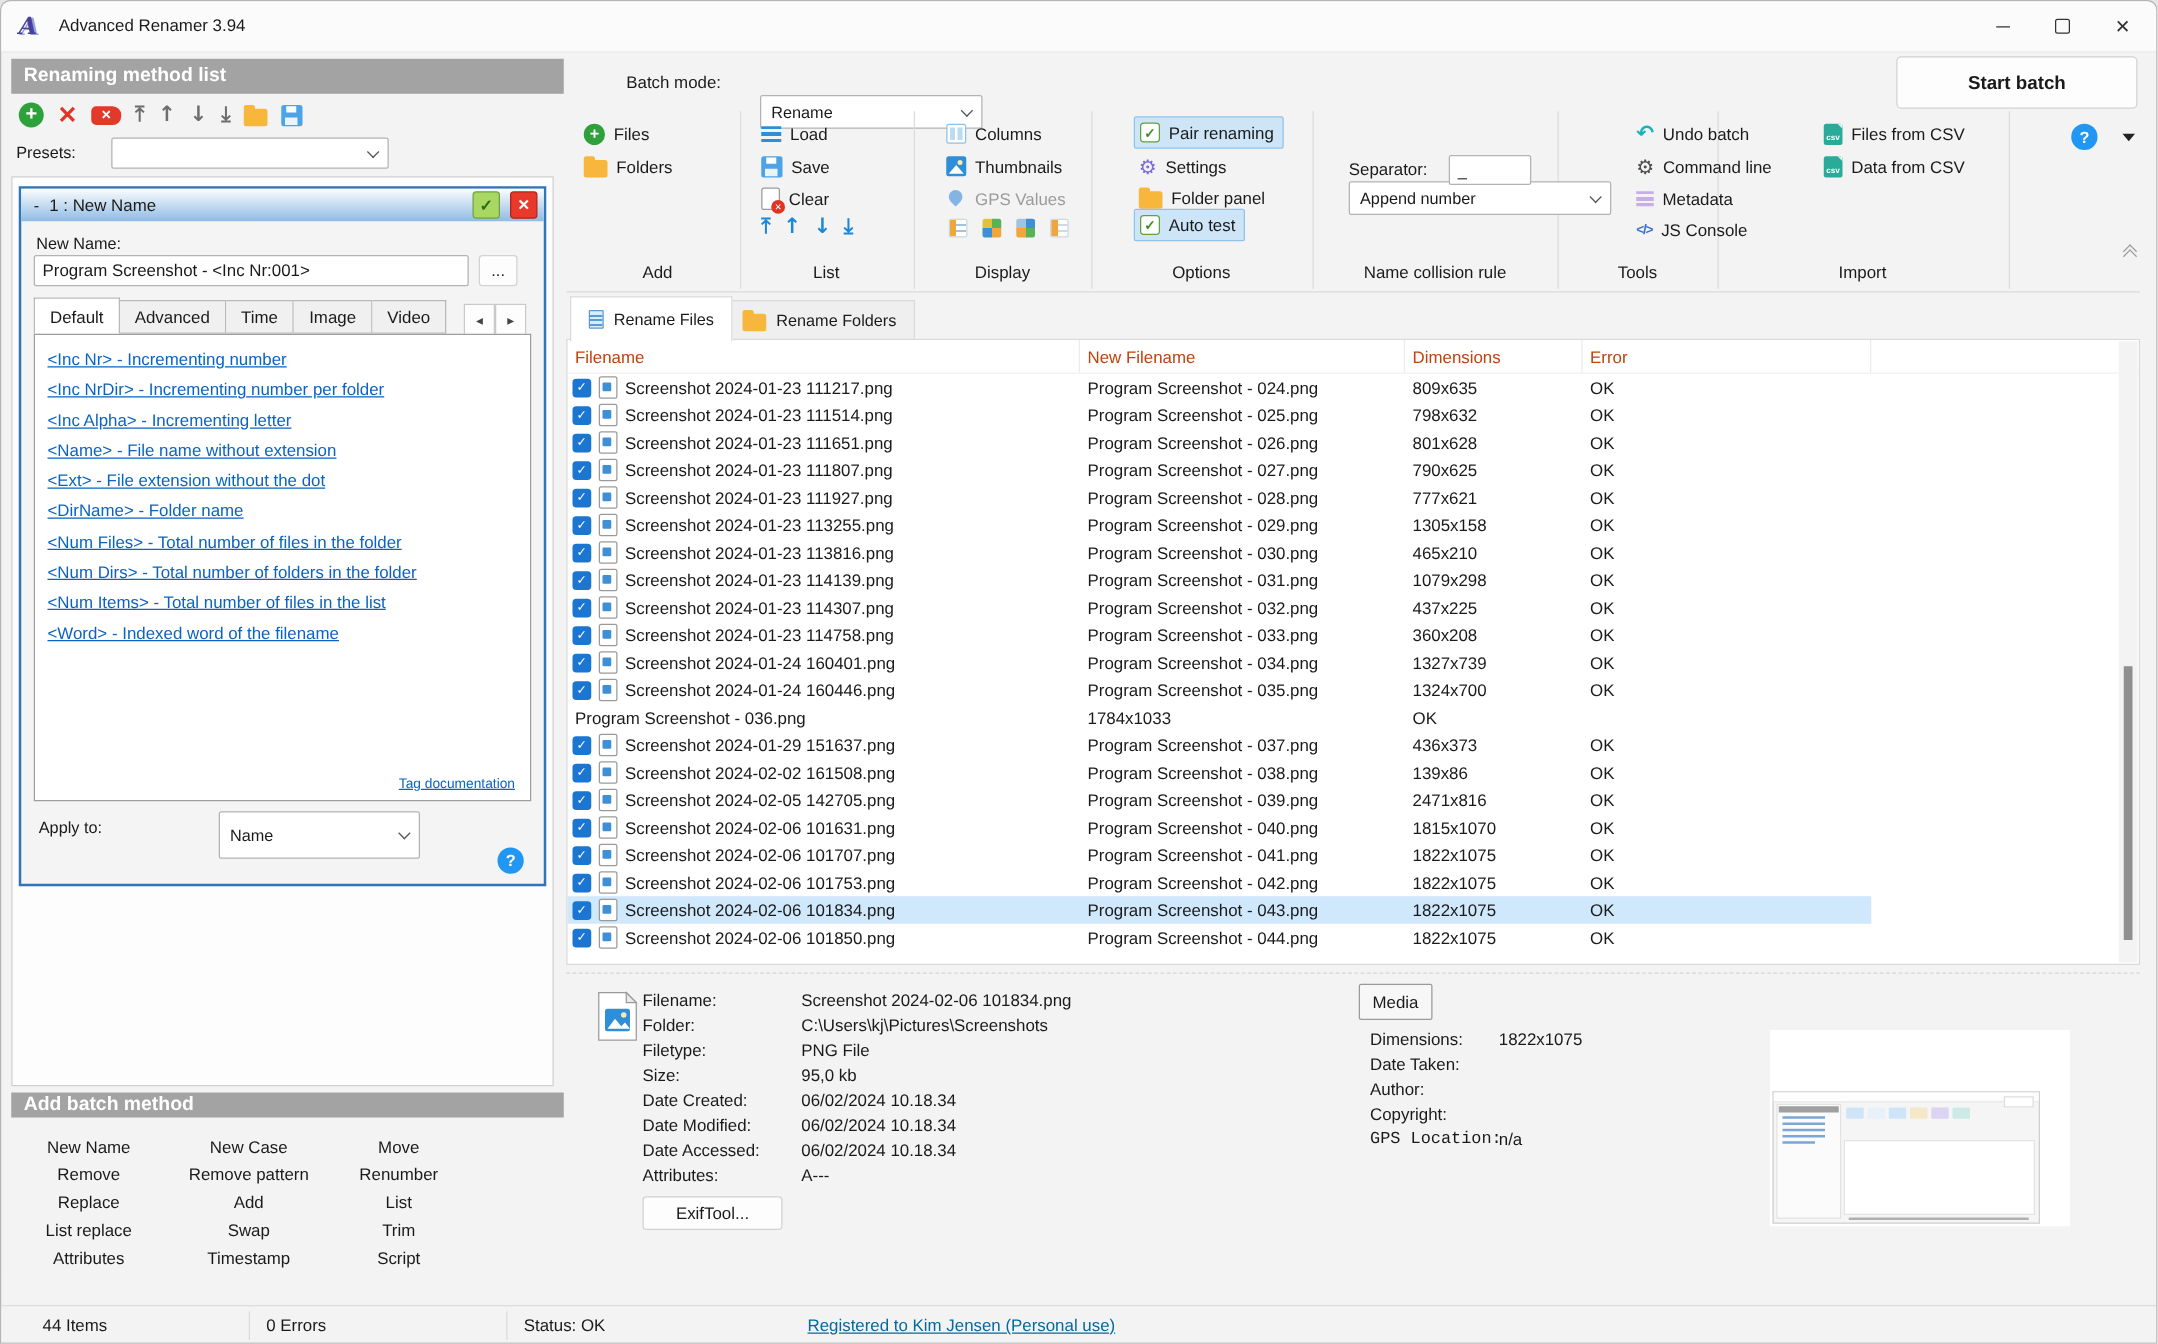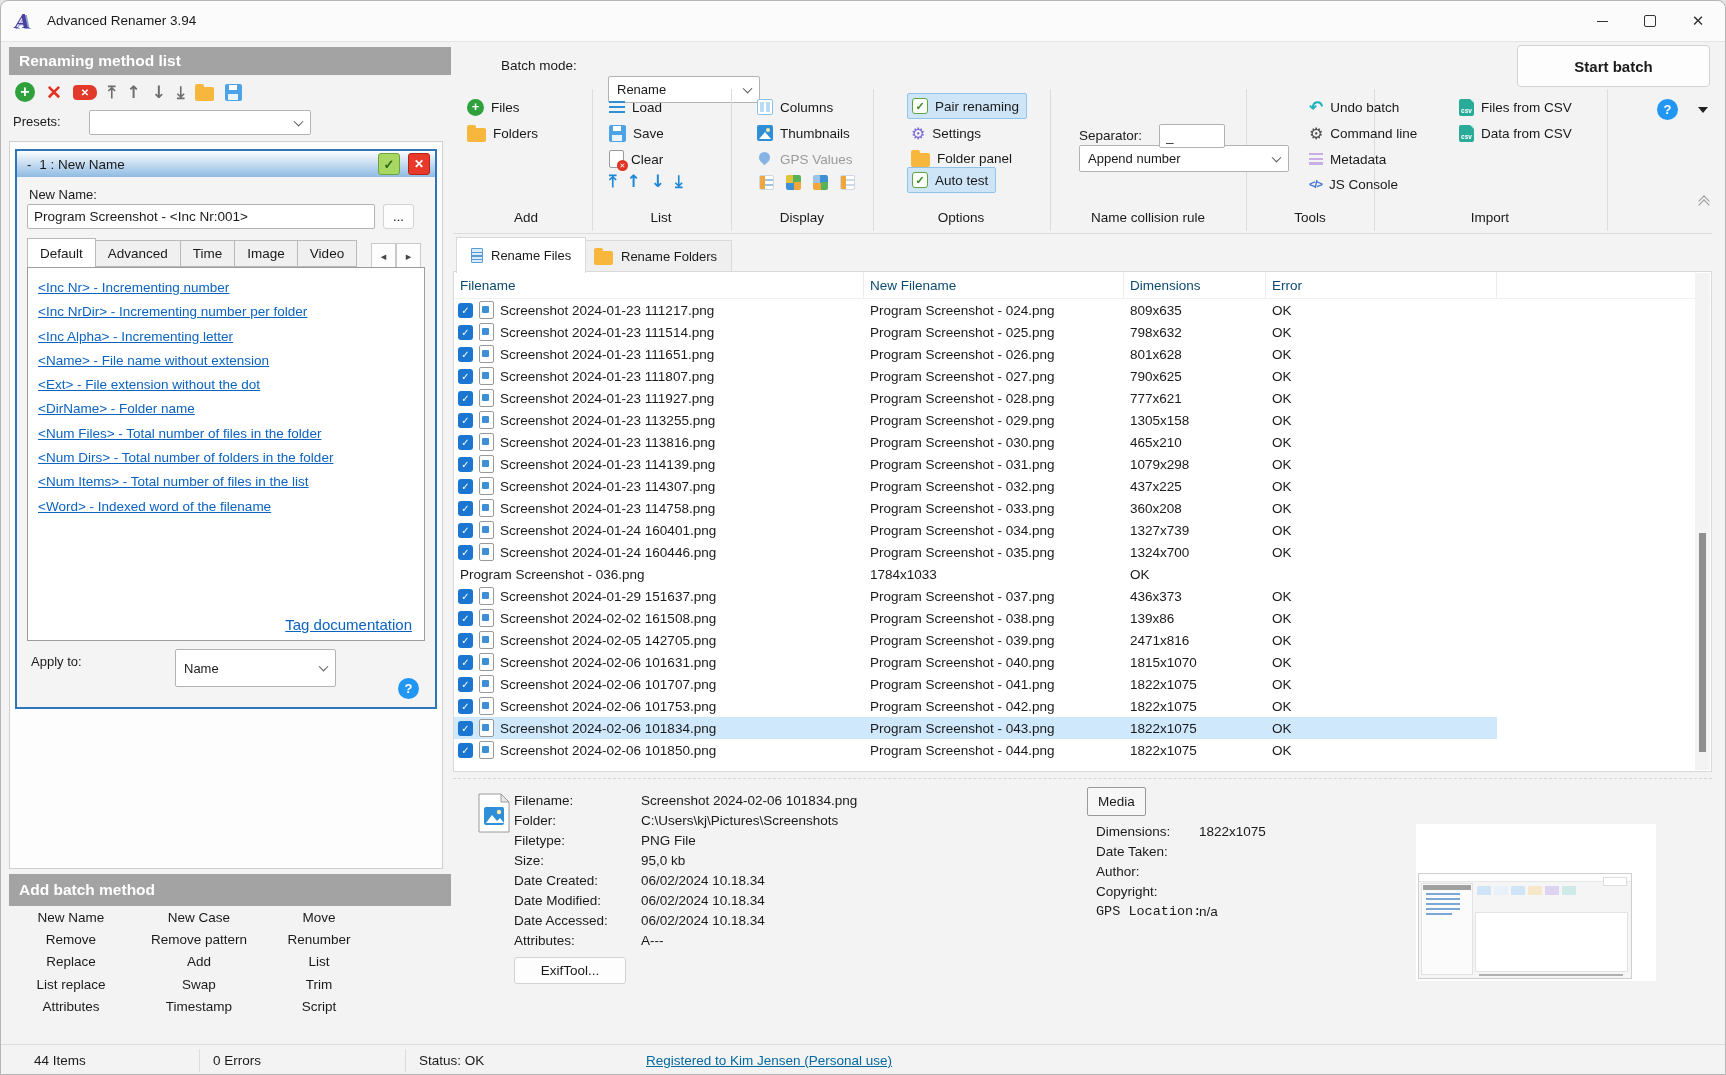--- a/index.html
+++ b/index.html
@@ -44,21 +44,21 @@
   .bt-del{width:20px;height:20px;background:#e8392b;border:1px solid #b02418;border-radius:3px;color:#fff;font-weight:bold;font-size:12px;display:flex;align-items:center;justify-content:center;}
   .tabs{left:10px;top:88px;display:flex;align-items:flex-end;height:28px;}
   .tab{height:25px;display:flex;align-items:center;padding:0 12px;background:#f0f0f0;border:1px solid #b9b9b9;border-left:none;font-size:13.5px;cursor:pointer;}
   .tab:first-child{border-left:1px solid #b9b9b9;}
   .tab.on{background:#fff;height:28px;border-bottom:none;font-size:13.5px;}
   .tabarrows{position:absolute;right:14px;top:2px;display:flex;}
   .tabarr{width:23px;height:24px;background:#fdfdfd;border:1px solid #c9c9c9;display:flex;align-items:center;justify-content:center;font-family:"DejaVu Sans",sans-serif;font-size:11px;color:#444;}
   .tagbox{left:10px;top:116px;width:398px;height:374px;background:#fff;border:1px solid #9d9d9d;box-sizing:border-box;position:absolute;}
   .taglist{position:absolute;left:10px;top:8px;display:flex;flex-direction:column;gap:0;}
   .taglist a{display:block;height:24.3px;line-height:24.3px;font-size:13.5px;white-space:nowrap;}
-  .tagdoc{position:absolute;right:12px;bottom:7px;font-size:15px;}
+  .tagdoc{position:absolute;right:12px;bottom:7px;font-size:11px;}
   .qmark{width:21px;height:21px;border-radius:50%;background:#2196f3;color:#fff;font-weight:bold;font-size:13px;display:flex;align-items:center;justify-content:center;}
   
   .abm-grid{left:10px;top:905px;width:372px;display:grid;grid-template-columns:120px 136px 104px;grid-auto-rows:22.4px;}
   .abm-grid span{display:flex;align-items:center;justify-content:center;font-size:13.5px;cursor:pointer;}
   
   .startbatch{left:1516px;top:44px;width:193px;height:42px;font-weight:bold;font-size:15px;}
   .rgl{top:206px;height:20px;display:flex;align-items:center;justify-content:center;font-size:13.5px;}
   .ritem{display:flex;align-items:center;gap:7px;height:22px;position:absolute;cursor:pointer;white-space:nowrap;}
   .ritem .lb{font-size:13.5px;}
   .dis .lb{color:#9b9b9b;}
@@ -88,21 +88,21 @@
   .ic-csv::before{content:"";position:absolute;right:0;top:0;border-top:4px solid #d9f2ee;border-left:4px solid transparent;}
   .ddown{width:0;height:0;border-left:5px solid transparent;border-right:5px solid transparent;border-top:6px solid #222;}
   .chup{width:7px;height:7px;border-left:1.6px solid #9a9a9a;border-top:1.6px solid #9a9a9a;transform:rotate(45deg);}
   
   .ftab{display:flex;align-items:center;gap:8px;padding:0 14px;box-sizing:border-box;cursor:pointer;}
   .ftab.on{left:455px;top:236px;height:36px;background:#fff;border:1px solid #d9d9d9;border-bottom:none;z-index:3;}
   .ftab.off{left:578px;top:239px;height:32px;background:#efefef;border:1px solid #d9d9d9;}
   .ic-docb{width:12px;height:15px;background:#d9ecfa;border:1px solid #5b9bd5;border-radius:1px;box-sizing:border-box;background-image:linear-gradient(transparent 0 3px,#5b9bd5 3px 4.5px,transparent 4.5px 6.5px,#5b9bd5 6.5px 8px,transparent 8px 10px,#5b9bd5 10px 11.5px,transparent 11.5px);}
   .tablebox{left:452px;top:270px;width:1259px;height:501px;background:#fff;border:1px solid #d9d9d9;box-sizing:border-box;z-index:2;}
   .thead{display:grid;grid-template-columns:410px 260px 142px 231px 1fr;height:26px;border-bottom:1px solid #f0f0f0;}
-  .thead div{display:flex;align-items:center;padding-left:6px;border-right:1px solid #ececec;font-size:13.5px;color:#0c4a6e;cursor:pointer;}
+  .thead div{display:flex;align-items:center;padding-left:6px;border-right:1px solid #ececec;font-size:13.5px;color:#c2410c;cursor:pointer;}
   .thead div:last-child{border-right:none;}
   .trow{display:grid;grid-template-columns:410px 260px 142px 231px;width:1043px;height:22px;font-size:13.5px;cursor:default;}
   .trow.selected{background:#cfe8fb;}
   .trow .c1{display:flex;align-items:center;gap:6px;padding-left:4px;overflow:hidden;}
   .trow .c{display:flex;align-items:center;padding-left:6px;}
   .cbx{width:15px;height:15px;background:#1b76d2;border-radius:3px;color:#fff;font-size:10px;display:flex;align-items:center;justify-content:center;flex:none;}
   .cbx::after{content:"✓";}
   .fdoc{width:13px;height:16px;background:#fff;border:1px solid #9a9a9a;border-radius:2px;position:relative;flex:none;}
   .fdoc::after{content:"";position:absolute;left:2px;top:4px;width:7px;height:7px;background:#3f8fd6;border-radius:1px;}
   .sbtrack{position:absolute;right:1px;top:1px;bottom:1px;width:15px;background:#f3f3f3;}
@@ -209,42 +209,42 @@
       <a class="lnk tagdoc">Tag documentation</a>
     </div>
     <span class="abs" style="left:14px;top:503px;">Apply to:</span>
     <div class="abs sel" style="left:158px;top:498px;width:161px;height:38px;">
         <span>Name</span>
         <span class="chev"></span>
       </div>
     <div class="abs qmark" style="right:16px;bottom:8px;">?</div>
   </div>
 
-  <div class="abs ghdr" style="left:8px;top:873px;width:432px;height:32px;text-align:right;">Add batch method</div>
+  <div class="abs ghdr" style="left:8px;top:873px;width:432px;height:20px;text-align:right;">Add batch method</div>
   <div class="abs abm-grid">
 
   <span>New Name</span>
       <span>New Case</span>
       <span>Move</span>
       <span>Remove</span>
       <span>Remove pattern</span>
       <span>Renumber</span>
       <span>Replace</span>
       <span>Add</span>
       <span>List</span>
       <span>List replace</span>
       <span>Swap</span>
       <span>Trim</span>
       <span>Attributes</span>
       <span>Timestamp</span>
       <span>Script</span>
     </div>
 
   <span class="abs" style="left:500px;top:57px;font-size:13.5px;">Batch mode:</span>
-  <div class="abs sel" style="left:607px;top:50px;width:152px;height:27px;">
+  <div class="abs sel" style="left:607px;top:50px;width:178px;height:27px;">
       <span>Rename</span>
       <span class="chev"></span>
     </div>
   <div class="abs btn startbatch">Start batch</div>
 
   <div class="abs vline" style="left:591px;top:88px;height:142px;"></div>
   <div class="abs vline" style="left:730px;top:88px;height:142px;"></div>
   <div class="abs vline" style="left:872px;top:88px;height:142px;"></div>
   <div class="abs vline" style="left:1049px;top:88px;height:142px;"></div>
   <div class="abs vline" style="left:1245px;top:88px;height:142px;"></div>

